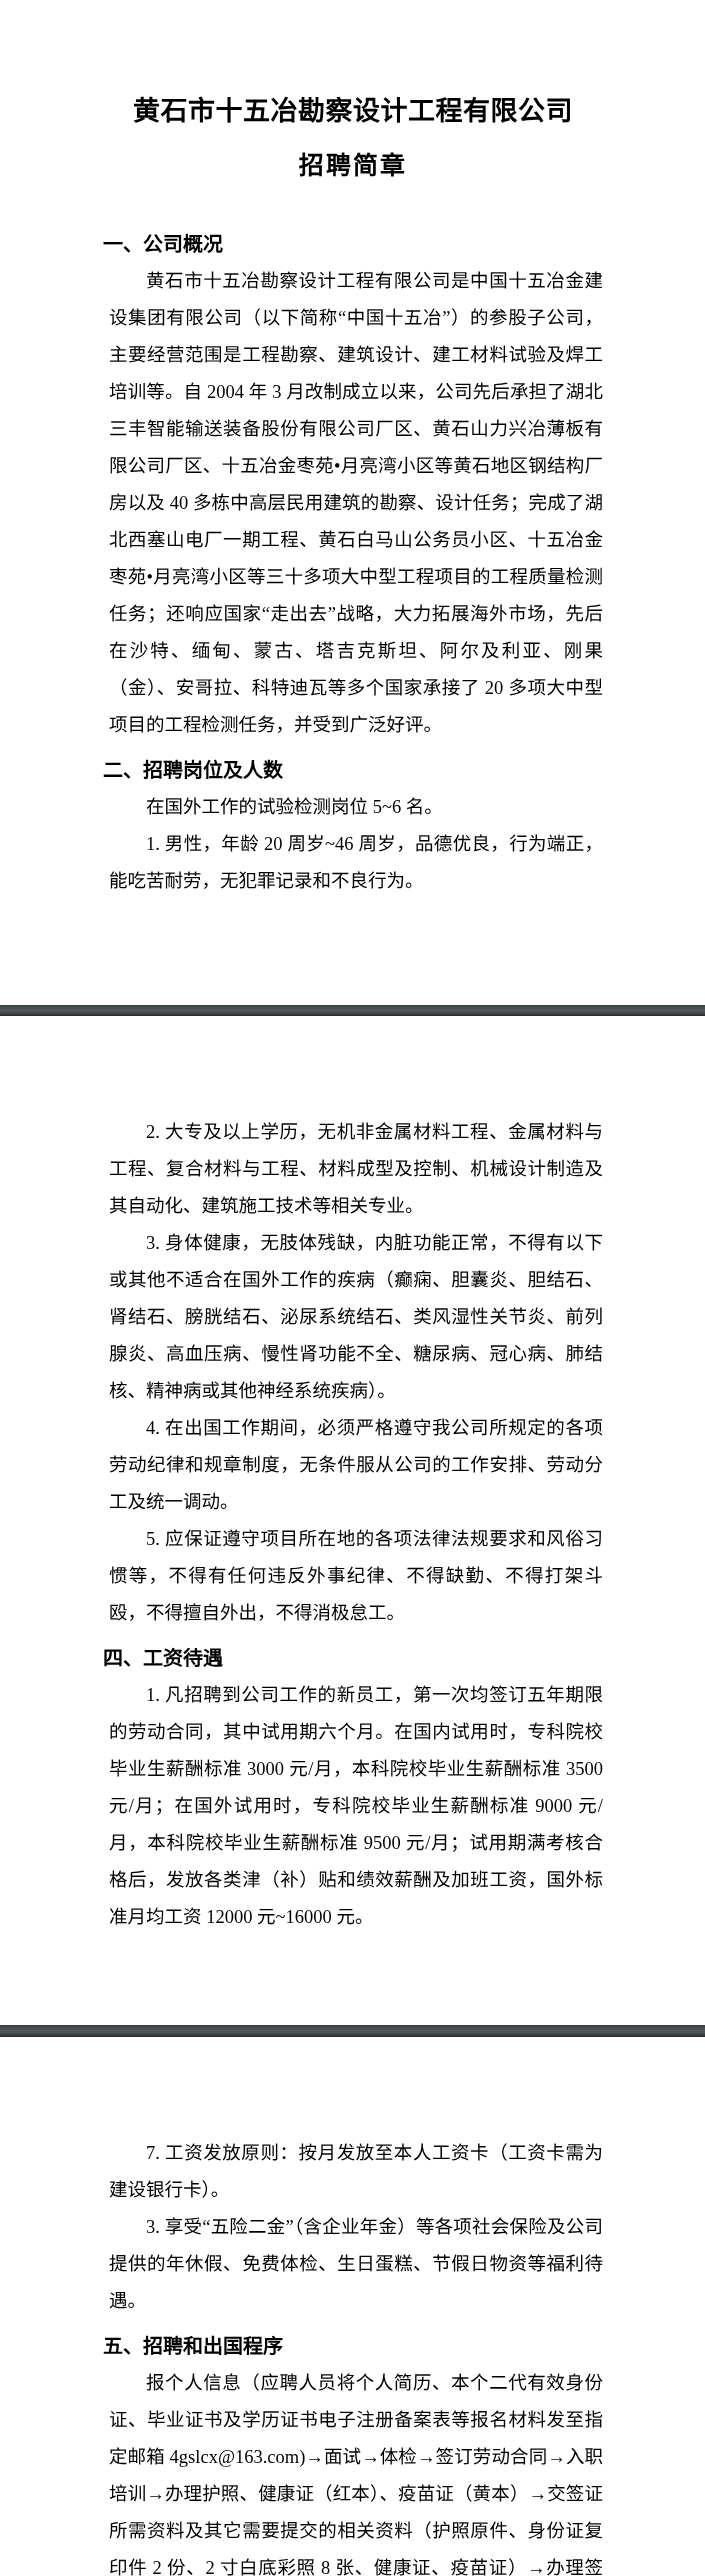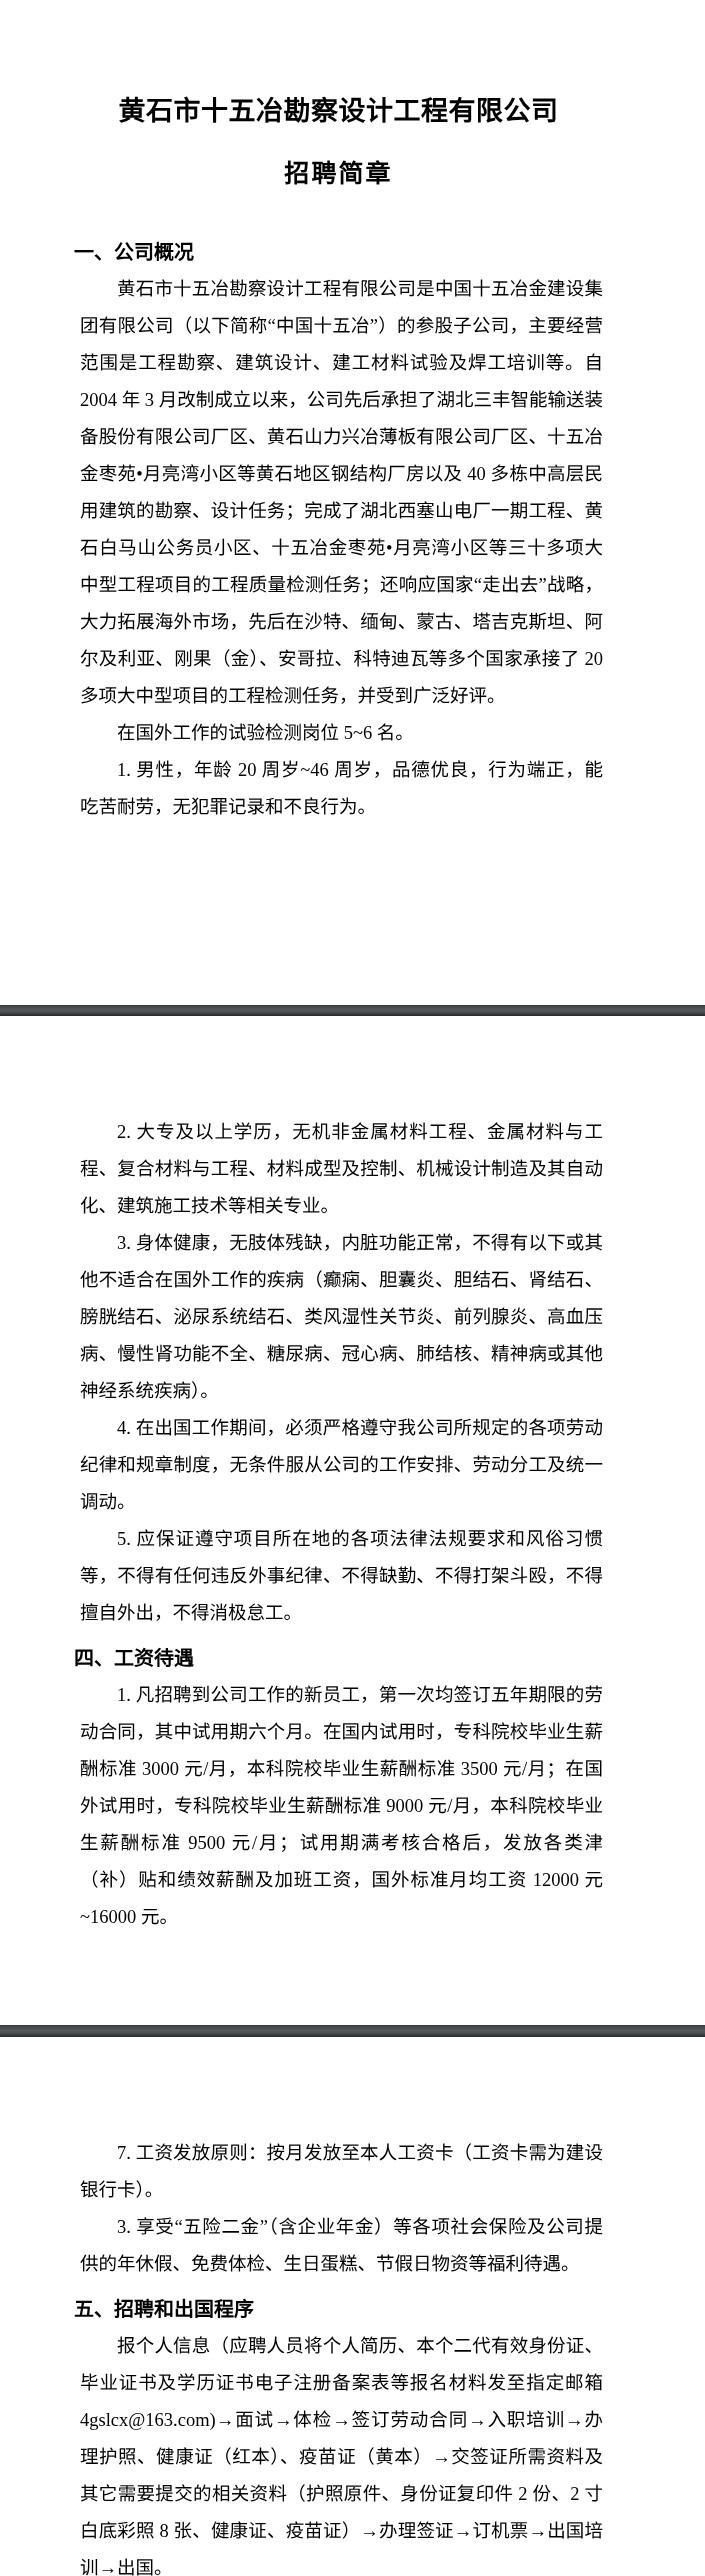--- a/index.html
+++ b/index.html
@@ -13,21 +13,21 @@
   .doc {
     width: 706px;
     height: 3032px;
     background: #ffffff;
     color: #000000;
     font-family: "Liberation Serif", "DejaVu Serif", serif;
   }
   .page {
     box-sizing: border-box;
     background: #ffffff;
-    padding-left: 74px;
+    padding-left: 103px;
     padding-right: 103px;
     overflow: hidden;
   }
   .page-1 { height: 1005px; padding-top: 96px; }
   .page-2 { height: 1009px; padding-top: 98px; }
   .page-3 { height: 996px; padding-top: 98px; }
   .page-separator {
     height: 11.3px;
     width: 706px;
     background: linear-gradient(180deg, #383d40 0%, #54595c 45%, #4d5255 62%, #26292b 100%);
@@ -42,21 +42,21 @@
     letter-spacing: 0.5px;
     white-space: nowrap;
   }
   .subtitle {
     font-family: "Liberation Sans", "DejaVu Sans", sans-serif;
     font-weight: bold;
     font-size: 25px;
     line-height: 29px;
     text-align: center;
     letter-spacing: 2.1px;
-    margin-top: 32px;
+    margin-top: 24px;
     margin-bottom: 46px;
   }
   .heading {
     font-family: "Liberation Sans", "DejaVu Sans", sans-serif;
     font-weight: bold;
     font-size: 20px;
     line-height: 37px;
     text-align: left;
     margin-top: 8px;
   }
@@ -70,20 +70,21 @@
 </style>
 </head>
 <body>
 
 <div class="doc">
   <div class="page page-1">
       <div class="block title">黄石市十五冶勘察设计工程有限公司</div>
       <div class="block subtitle">招聘简章</div>
       <div class="block heading">一、公司概况</div>
       <div class="block para">黄石市十五冶勘察设计工程有限公司是中国十五冶金建设集团有限公司（以下简称“中国十五冶”）的参股子公司，主要经营范围是工程勘察、建筑设计、建工材料试验及焊工培训等。自 2004 年 3 月改制成立以来，公司先后承担了湖北三丰智能输送装备股份有限公司厂区、黄石山力兴冶薄板有限公司厂区、十五冶金枣苑•月亮湾小区等黄石地区钢结构厂房以及 40 多栋中高层民用建筑的勘察、设计任务；完成了湖北西塞山电厂一期工程、黄石白马山公务员小区、十五冶金枣苑•月亮湾小区等三十多项大中型工程项目的工程质量检测任务；还响应国家“走出去”战略，大力拓展海外市场，先后在沙特、缅甸、蒙古、塔吉克斯坦、阿尔及利亚、刚果（金）、安哥拉、科特迪瓦等多个国家承接了 20 多项大中型项目的工程检测任务，并受到广泛好评。</div>
+      <div class="block heading">二、招聘岗位及人数</div>
       <div class="block para">在国外工作的试验检测岗位 5~6 名。</div>
       <div class="block para">1. 男性，年龄 20 周岁~46 周岁，品德优良，行为端正，能吃苦耐劳，无犯罪记录和不良行为。</div>
     </div>
   <div class="page-separator"></div>
   <div class="page page-2">
       <div class="block para">2. 大专及以上学历，无机非金属材料工程、金属材料与工程、复合材料与工程、材料成型及控制、机械设计制造及其自动化、建筑施工技术等相关专业。</div>
       <div class="block para">3. 身体健康，无肢体残缺，内脏功能正常，不得有以下或其他不适合在国外工作的疾病（癫痫、胆囊炎、胆结石、肾结石、膀胱结石、泌尿系统结石、类风湿性关节炎、前列腺炎、高血压病、慢性肾功能不全、糖尿病、冠心病、肺结核、精神病或其他神经系统疾病）。</div>
       <div class="block para">4. 在出国工作期间，必须严格遵守我公司所规定的各项劳动纪律和规章制度，无条件服从公司的工作安排、劳动分工及统一调动。</div>
       <div class="block para">5. 应保证遵守项目所在地的各项法律法规要求和风俗习惯等，不得有任何违反外事纪律、不得缺勤、不得打架斗殴，不得擅自外出，不得消极怠工。</div>
       <div class="block heading">四、工资待遇</div>

